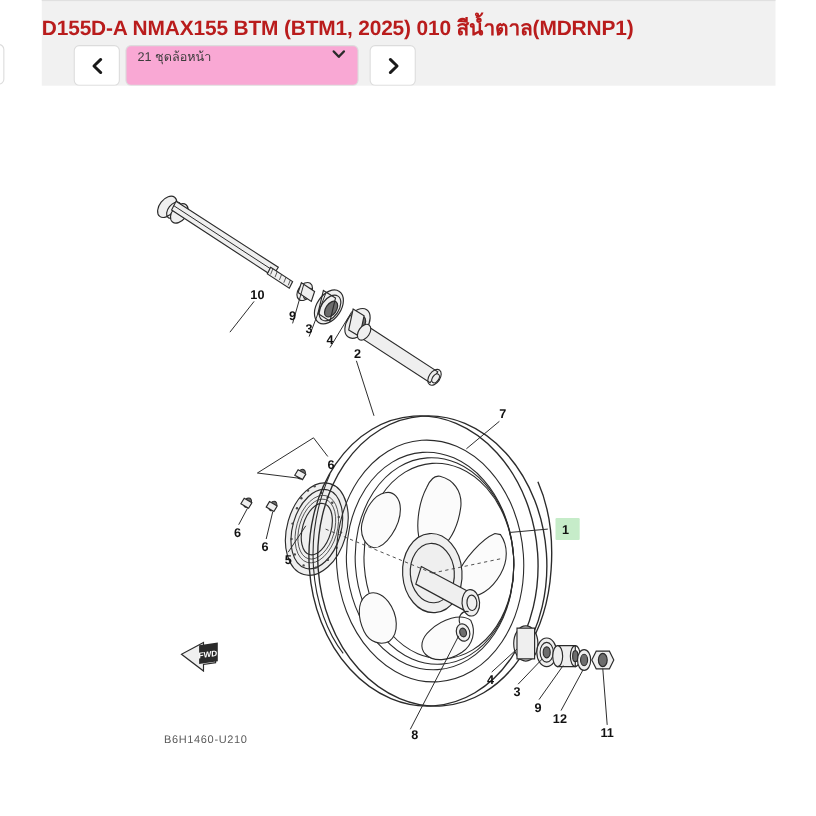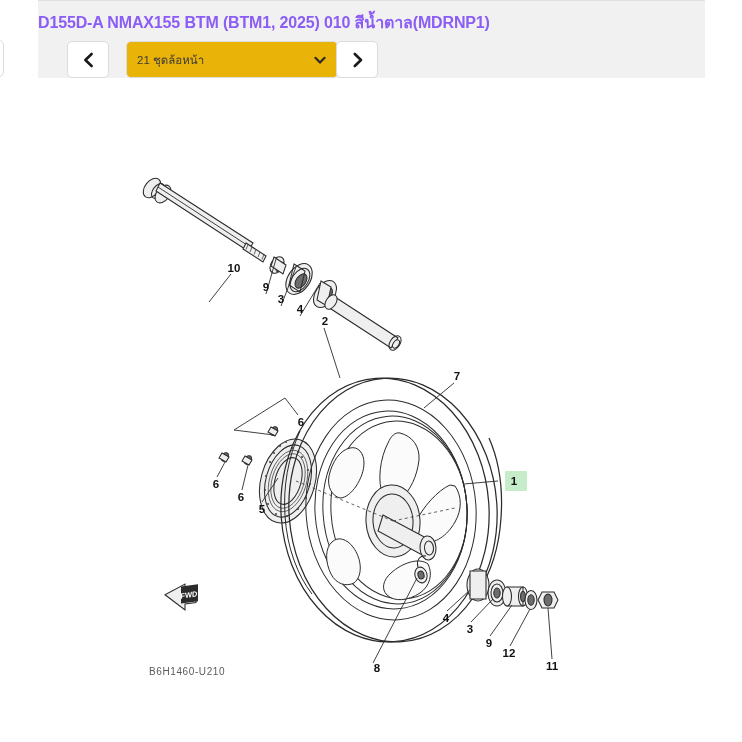--- a/index.html
+++ b/index.html
@@ -12,21 +12,21 @@
   #app { position: relative; width: 742px; height: 742px; background: #fff; }
 
   
   .header-panel {
     position: absolute; left: 38px; top: 0; width: 667px; height: 78px;
     background: #f1f1f1;
     border-top: 1px solid #e0e0e0;
   }
   .page-title {
     position: absolute; left: 0px; top: 9px;
-    font-size: 16px; font-weight: bold; color: #8b5cf6;
+    font-size: 19px; font-weight: bold; color: #b91c1c;
     letter-spacing: -0.15px; white-space: nowrap;
   }
 
   
   .toolbar { position: absolute; left: 0px; top: 40px; height: 38px; }
 
   .nav-btn {
     position: absolute; top: 0; width: 42px; height: 37px;
     background: #ffffff; border: 1px solid #dcdcdc; border-radius: 5px;
     display: flex; align-items: center; justify-content: center;
@@ -37,23 +37,23 @@
   
   .btn-clipped {
     position: absolute; left: -38px; top: 40px; width: 42px; height: 37px;
     background: #ffffff; border: 1px solid #dcdcdc; border-radius: 5px;
   }
 
   .btn-prev { left: 29px; }
   .btn-next { left: 298px; }
 
   .select-box {
-    position: absolute; left: 88px; top: 0; width: 212px; height: 37px;
-    background: #eab308; border: 1px solid #dcdcdc; border-radius: 5px;
-    display: flex; align-items: center; padding: 0 10px;
+    position: absolute; left: 76px; top: 0; width: 212px; height: 37px;
+    background: #f9a8d4; border: 1px solid #dcdcdc; border-radius: 5px;
+    display: flex; padding: 0 10px;
   }
   .select-label {
     flex: 1; font-size: 11.5px; color: #3c3c3c; white-space: nowrap;
     overflow: hidden; text-overflow: ellipsis;
   }
   .select-caret { width: 14px; height: 14px; flex: 0 0 auto; color: #2b2b2b; }
 
   
   .diagram {
     position: absolute; left: 0; top: 78px; width: 742px; height: 664px;

